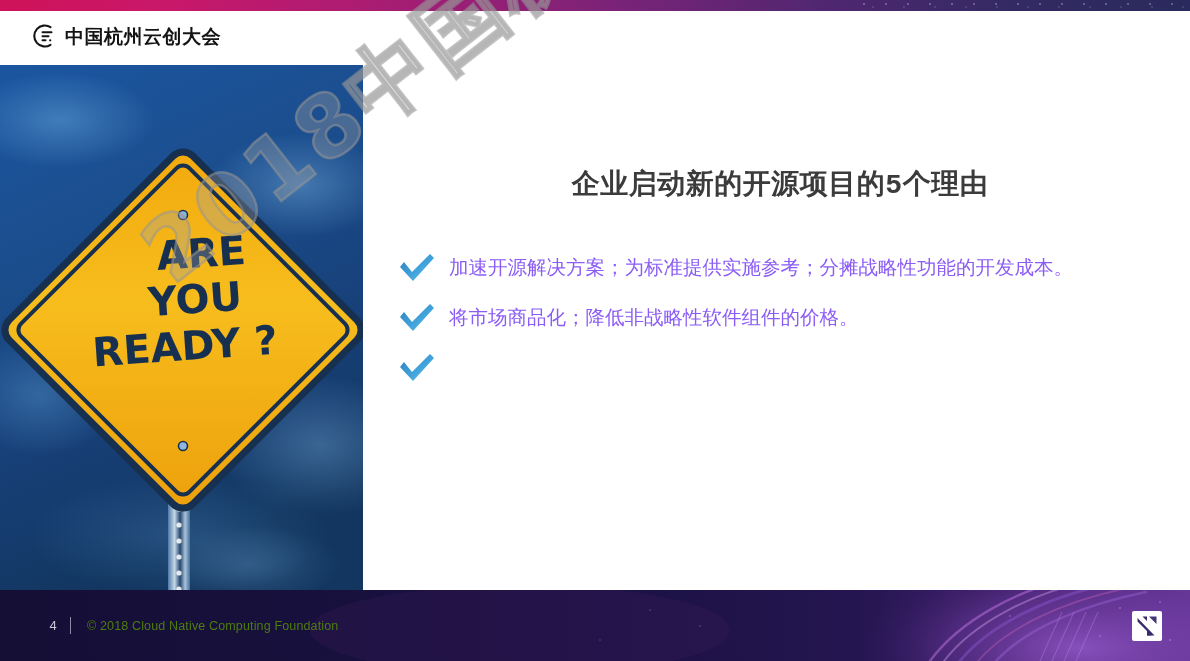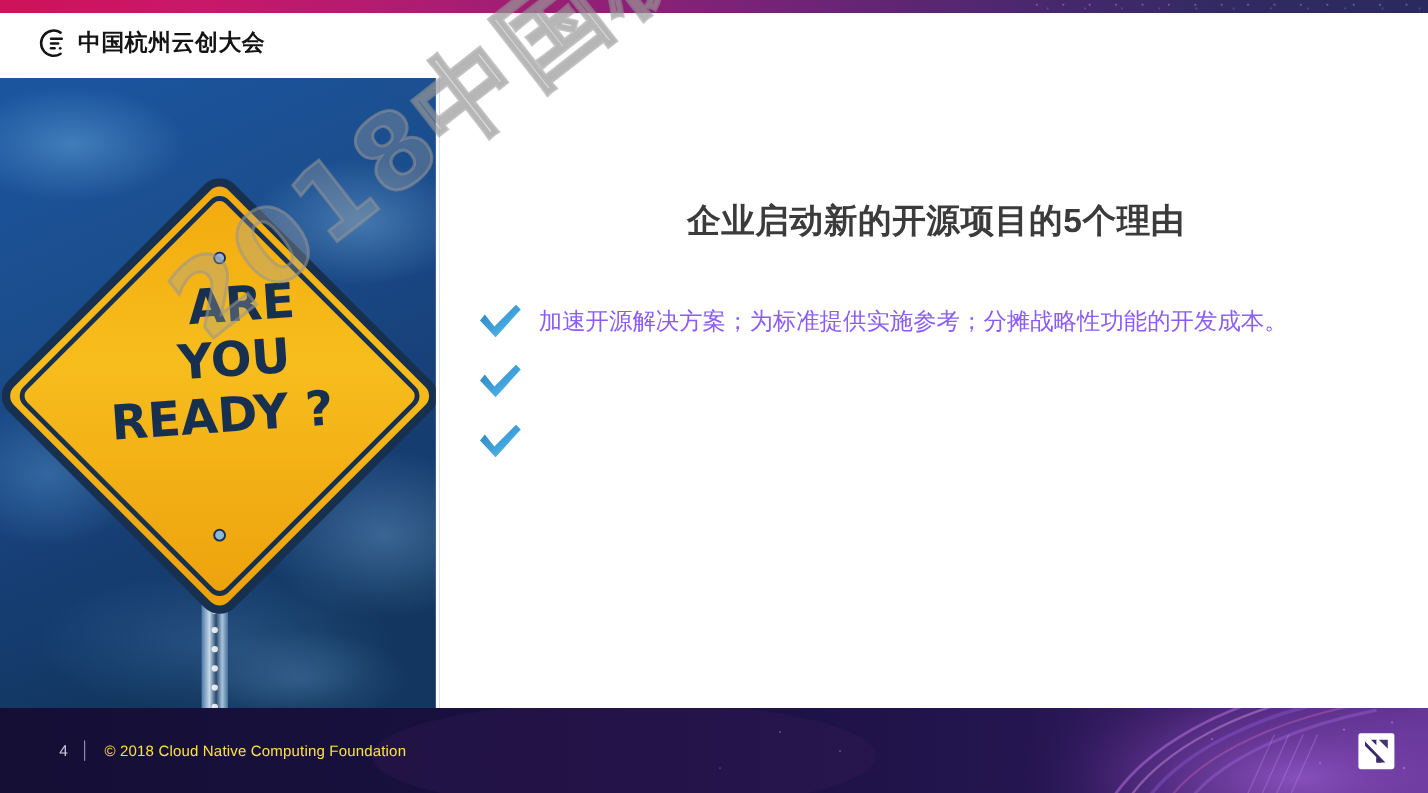--- a/index.html
+++ b/index.html
@@ -84,21 +84,21 @@
     width:810px; height:525px;
     z-index:8;
   }
   .title {
     position:absolute; left:0; top:100px;
     width:800px;
     text-align:center;
     font-size:28px; font-weight:bold;
     color:#3b3b3b;
     letter-spacing:.5px;
-    font-family:Liberation Sans, sans-serif;
+    font-family:Liberation Mono, monospace;
   }
 
   .bullets {
     position:absolute; left:18px; top:178px;
     width:780px;
   }
   .bullet {
     position:relative;
     height:50px;
     display:flex; align-items:center;
@@ -127,21 +127,21 @@
     z-index:3;
   }
   .page-num {
     font-size:13px; color:#c9c9d8; width:22px; text-align:center;
     font-family:"Liberation Sans",sans-serif;
   }
   .divider {
     width:1px; height:17px; background:#8b8ba8; margin:0 16px 0 6px;
   }
   .copyright {
-    font-size:12.5px; color:#fde047; letter-spacing:.15px;
+    font-size:12.5px; color:#4d7c0f; letter-spacing:.15px;
     font-family:"Liberation Sans",sans-serif;
   }
   .footer-logo {
     position:absolute; right:28px; top:21px;
     width:30px; height:30px;
     background:#ffffff;
     border-radius:2px;
     display:flex; align-items:center; justify-content:center;
     z-index:4;
   }
@@ -253,20 +253,21 @@
             </defs>
           <path d="M2 14 L6 9 L14 19 L32 1 L36 5 L15 28 Z" fill="url(#ck1)"></path>
         </svg>
         <span class="bullet-text">加速开源解决方案；为标准提供实施参考；分摊战略性功能的开发成本。</span>
       </div>
 
       <div class="bullet">
         <svg class="check" viewBox="0 0 38 30">
           <path d="M2 14 L6 9 L14 19 L32 1 L36 5 L15 28 Z" fill="url(#ck1)"></path>
         </svg>
+        <span class="bullet-text">将市场商品化；降低非战略性软件组件的价格。</span>
       </div>
 
 
       <div class="bullet">
         <svg class="check" viewBox="0 0 38 30">
           <path d="M2 14 L6 9 L14 19 L32 1 L36 5 L15 28 Z" fill="url(#ck1)"></path>
         </svg>
       </div>
 
 

